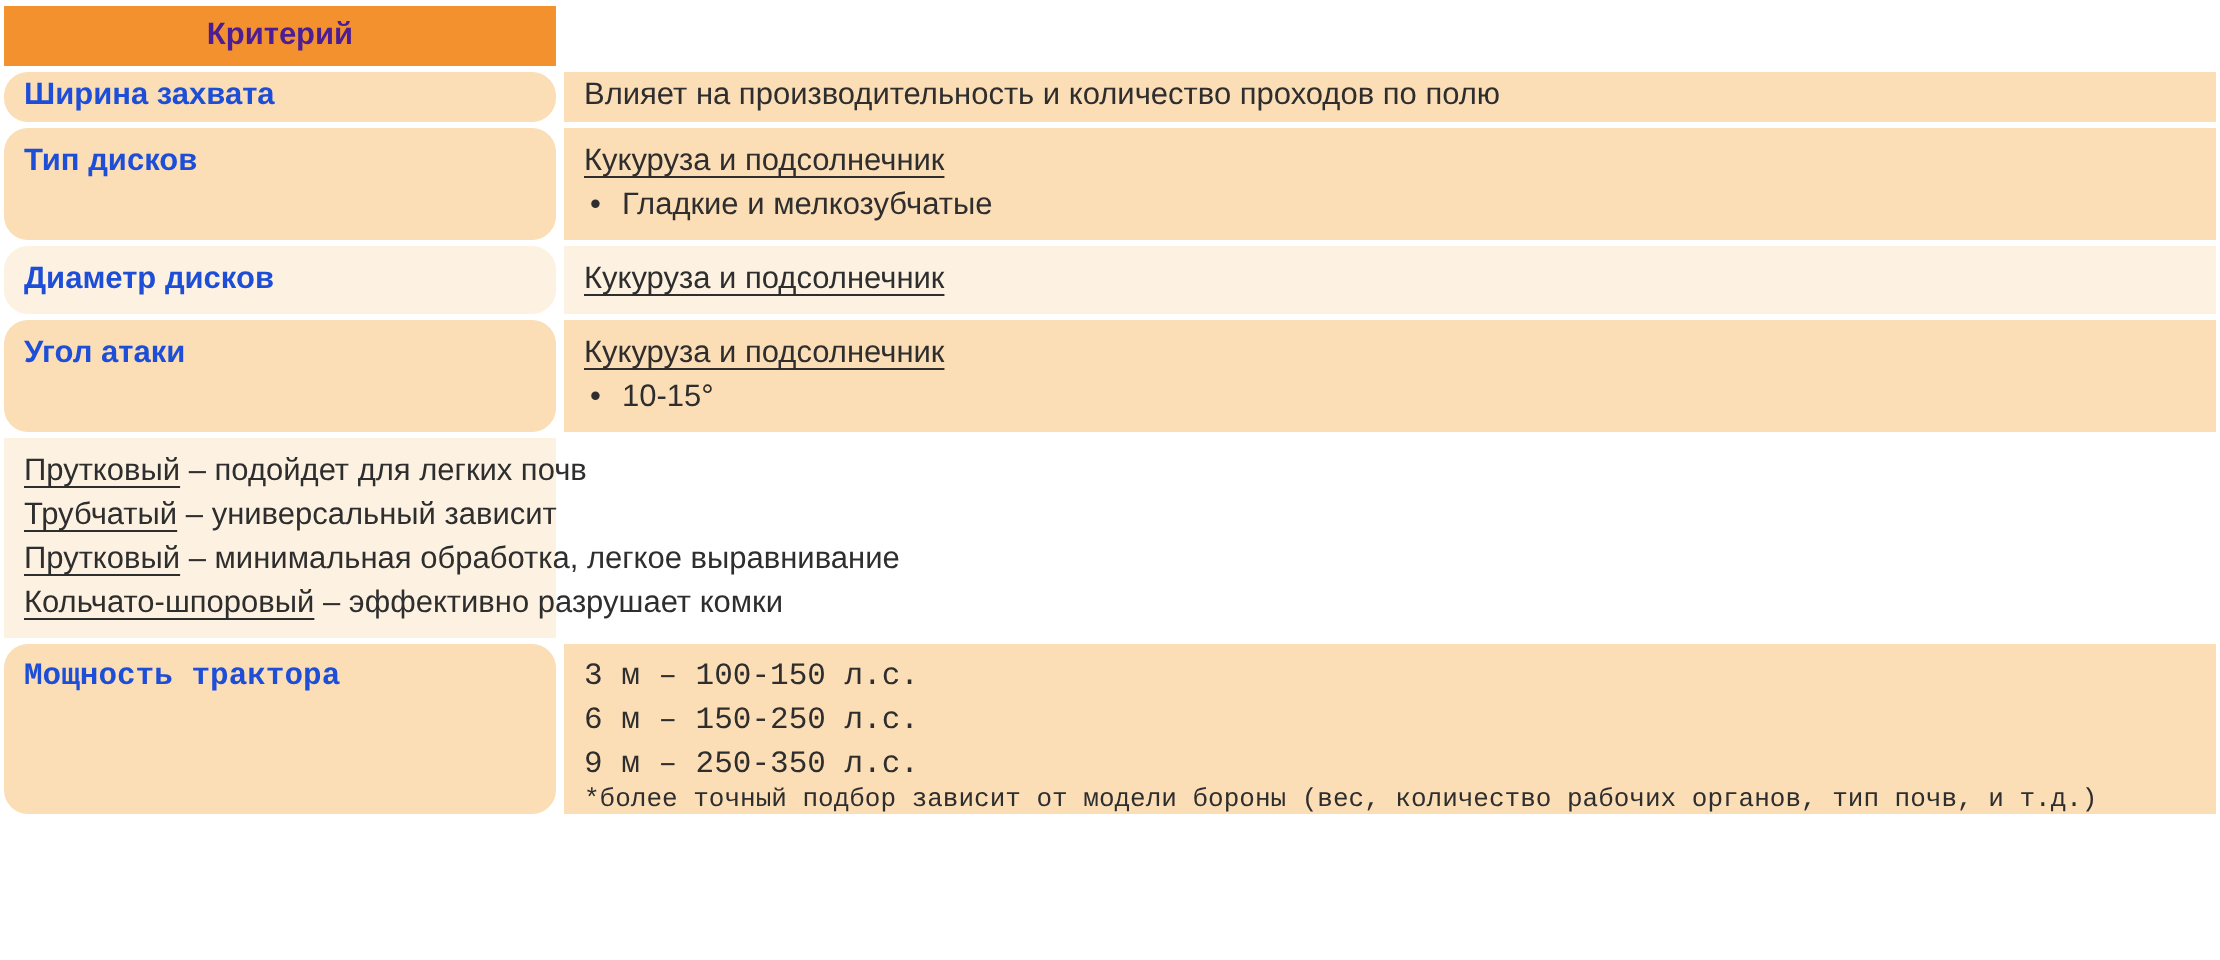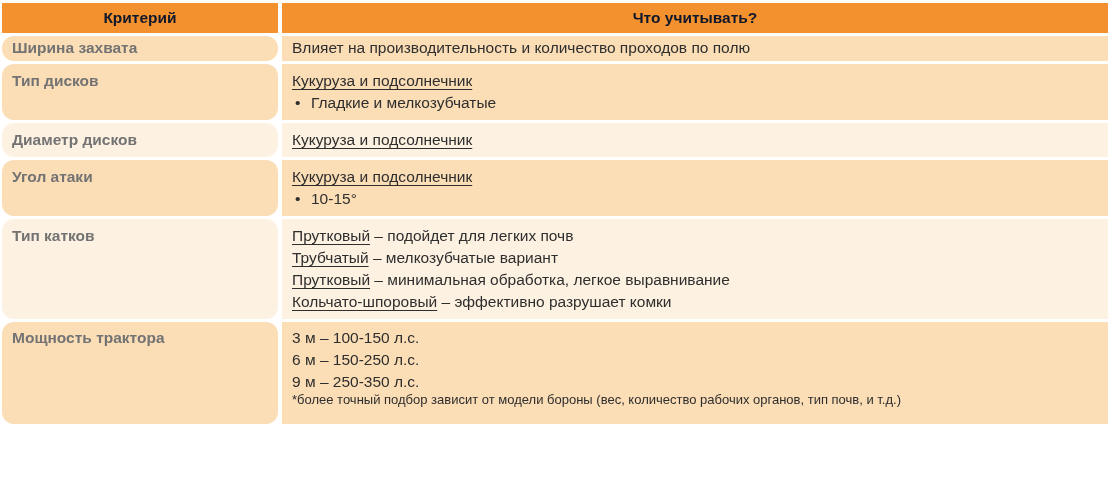--- a/index.html
+++ b/index.html
@@ -15,49 +15,46 @@
   }
   .tr {
     display: grid;
     grid-template-columns: 276px 1fr;
     column-gap: 4px;
     margin-bottom: 3px;
   }
   .cell { padding: 6px 10px; font-size: 15.5px; line-height: 22px; }
   .header-row .cell {
     background: #F2912D;
-    color: #0f172a;
+    color: #4c1d95;
     font-weight: bold;
     height: 30px;
     display: flex;
     align-items: center;
     justify-content: center;
     padding: 0 10px;
   }
   .tr.dark .cell  { background: #FBDDB6; }
   .tr.light .cell { background: #FDF2E2; }
   .tr.compact .cell { padding-top: 1px; padding-bottom: 2px; line-height: 22px; }
-  .tr.last .cell { padding-top: 5px; padding-bottom: 18px; }
-  .criterion { font-weight: bold; color: #737373; border-radius: 12px; }
+  .tr.last .cell { padding-top: 5px; padding-bottom: 1px; font-family: Liberation Mono, monospace; }
+  .criterion { font-weight: bold; color: #1d4ed8; border-radius: 12px; }
   .line { white-space: nowrap; }
   .seg-underline { text-decoration: underline; text-underline-offset: 3px; text-decoration-thickness: 1px; }
   .seg-bold { font-weight: normal; }
   .bullet { display: inline-block; width: 19px; padding-left: 3px; }
   .footnote { font-size: 13px; line-height: 13px; white-space: nowrap; }
 </style>
 </head>
 <body>
 
 <div class="table">
   <div class="tr header-row">
     <div class="cell">
       <span>Критерий</span>
-    </div>
-    <div class="cell">
-      <span>Что учитывать?</span>
     </div>
   </div>
   <div id="rows">
       <div class="tr dark compact">
         <div class="cell criterion"><span>Ширина захвата</span></div>
         <div class="cell">
           <div class="line"><span class="">Влияет на производительность и количество проходов по полю</span></div>
         </div>
       </div>
       <div class="tr dark">
@@ -74,24 +71,23 @@
         </div>
       </div>
       <div class="tr dark">
         <div class="cell criterion"><span>Угол атаки</span></div>
         <div class="cell">
           <div class="line"><span class="seg-underline ">Кукуруза и подсолнечник</span></div>
           <div class="line"><span class="bullet">•</span><span class="seg-bold">10-15°</span></div>
         </div>
       </div>
       <div class="tr light">
-        <div class="cell criterion"><span>Тип катков</span></div>
         <div class="cell">
           <div class="line"><span class="seg-underline ">Прутковый</span><span class=""> – подойдет для легких почв</span></div>
-          <div class="line"><span class="seg-underline ">Трубчатый</span><span class=""> – мелкозубчатые вариант</span></div>
+          <div class="line"><span class="seg-underline ">Трубчатый</span><span class=""> – универсальный зависит</span></div>
           <div class="line"><span class="seg-underline ">Прутковый</span><span class=""> – минимальная обработка, легкое выравнивание</span></div>
           <div class="line"><span class="seg-underline ">Кольчато-шпоровый</span><span class=""> – эффективно разрушает комки</span></div>
         </div>
       </div>
       <div class="tr dark last">
         <div class="cell criterion"><span>Мощность трактора</span></div>
         <div class="cell">
           <div class="line"><span class="">3 м – 100-150 л.с.</span></div>
           <div class="line"><span class="">6 м – 150-250 л.с.</span></div>
           <div class="line"><span class="">9 м – 250-350 л.с.</span></div>

